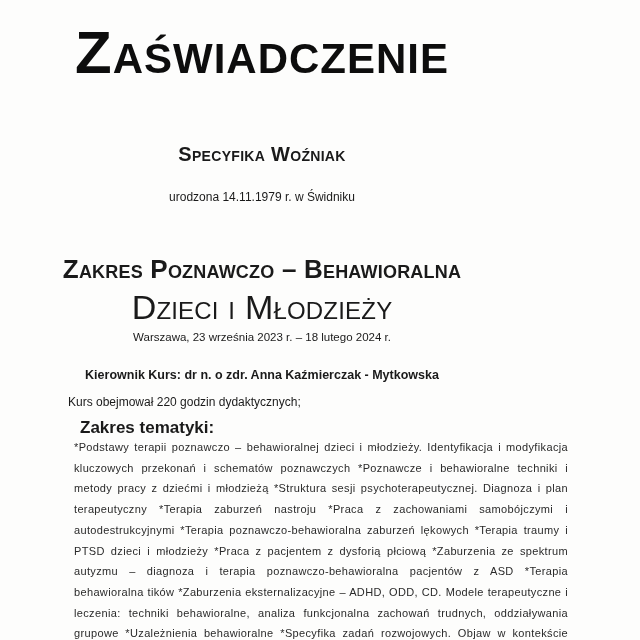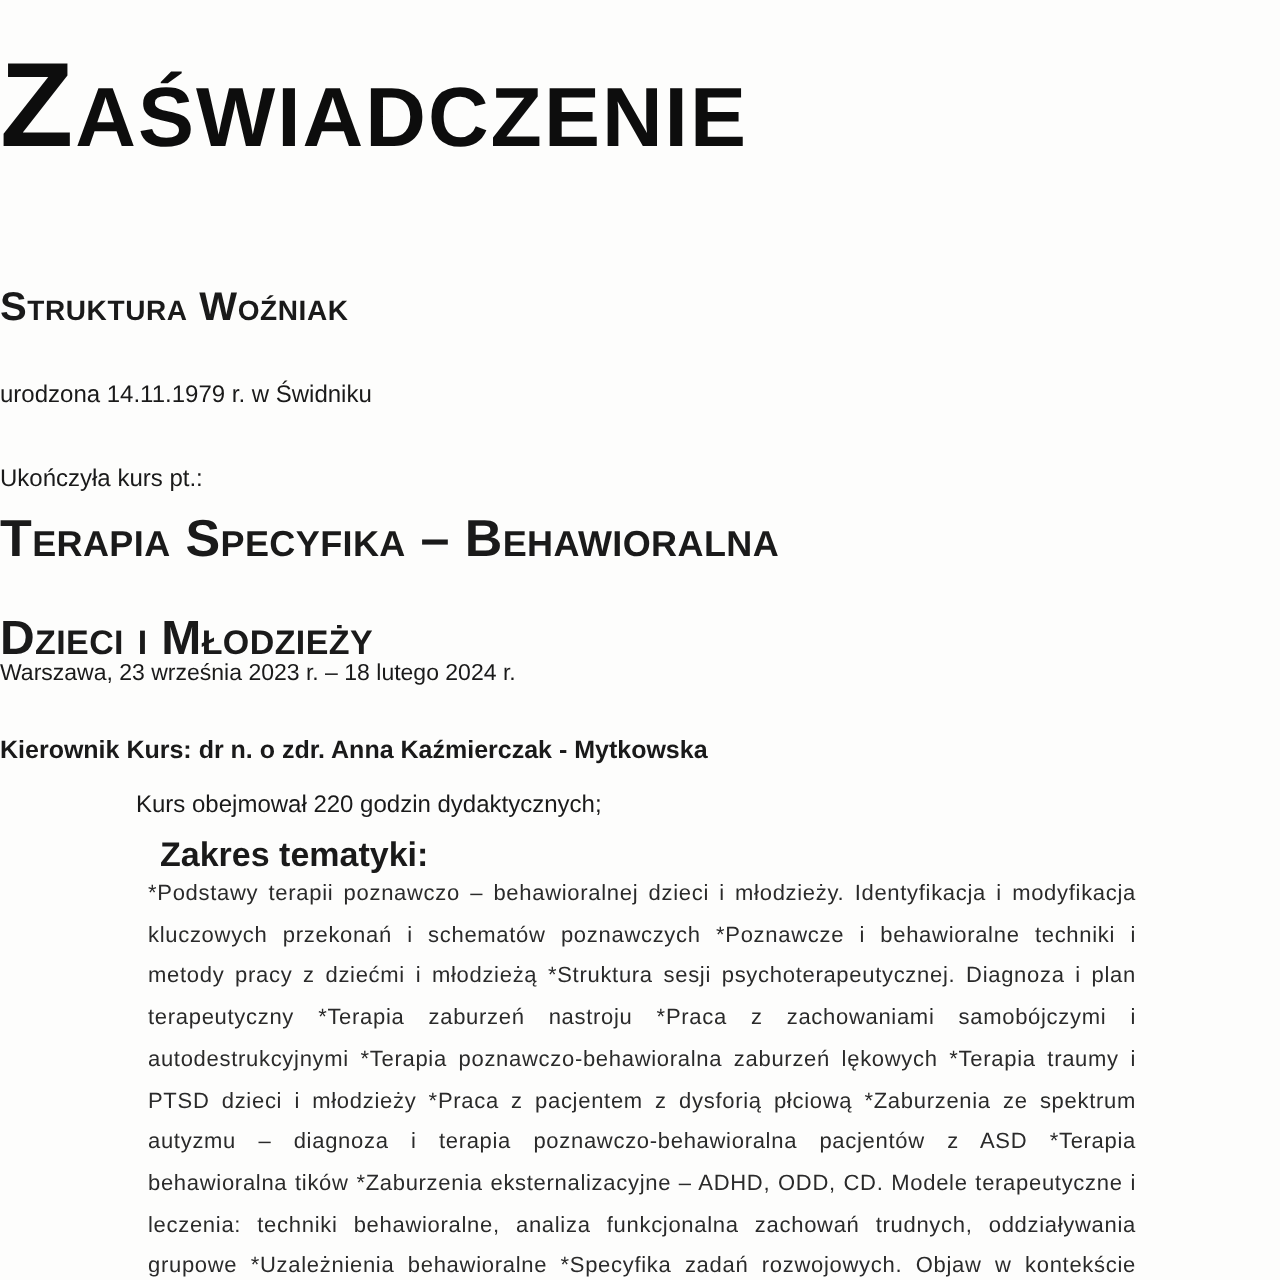--- a/index.html
+++ b/index.html
@@ -12,52 +12,51 @@
   }
   .watermark {
     position: absolute; left: 0; width: 640px; text-align: center;
     font-family: "Liberation Serif", "DejaVu Serif", serif;
     color: #eaf6f6; letter-spacing: 18px; pointer-events: none;
     white-space: nowrap;
   }
   .wm1 { top: 118px; font-size: 92px; }
   .wm2 { top: 368px; font-size: 92px; }
   .page { position: absolute; left: 0; top: 0; width: 640px; height: 640px; }
-  .center { position: absolute; left: 0; width: 524px; white-space: nowrap; }
+  .center { position: absolute; left: 0; width: 524px; text-align: center; white-space: nowrap; }
   .title {
     top: 18px; font-size: 60px; font-weight: bold; color: #0d0d0d;
     letter-spacing: 1px; font-variant: small-caps; line-height: 70px;
   }
   .pani { top: 116px; font-size: 12px; }
   .name { top: 143px; font-size: 20px; font-weight: bold; font-variant: small-caps; letter-spacing: 0.3px; }
   .born { top: 190px; font-size: 12px; }
   .completed { top: 232px; font-size: 12px; }
   .course1 { top: 254px; font-size: 26px; font-weight: bold; font-variant: small-caps; letter-spacing: 0.2px; }
-  .course2 { top: 306px; font-size: 24px; font-weight: bold; font-variant: small-caps; letter-spacing: 0.2px; }
+  .course2 { top: 288px; font-size: 34px; font-weight: normal; font-variant: small-caps; letter-spacing: 0.2px; }
   .dates { top: 331px; font-size: 11.5px; }
   .director { top: 368px; font-size: 12.5px; font-weight: bold; }
   .hours { position: absolute; left: 68px; top: 395px; font-size: 12px; }
   .scope-label { position: absolute; left: 80px; top: 418px; font-size: 17px; font-weight: bold; }
   .scope {
     position: absolute; left: 74px; top: 437px; width: 494px;
     font-size: 11px; line-height: 20.7px; text-align: justify;
     letter-spacing: 0.35px; color: #2a2a2a;
   }
 </style>
 </head>
 <body>
 
 <div class="watermark wm1"> </div>
 <div class="watermark wm2"> </div>
 
 <div class="page">
   <div class="center title">Zaświadczenie</div>
-  <div class="center name">Struktura Woźniak</div>
+  <div class="center name">Specyfika Woźniak</div>
   <div class="center born">urodzona 14.11.1979 r. w Świdniku</div>
-  <div class="center completed">Ukończyła kurs pt.:</div>
-  <div class="center course1">Terapia Specyfika – Behawioralna</div>
+  <div class="center course1">Zakres Poznawczo – Behawioralna</div>
   <div class="center course2">Dzieci i Młodzieży</div>
   <div class="center dates">Warszawa, 23 września 2023 r. – 18 lutego 2024 r.</div>
   <div class="center director">Kierownik Kurs: dr n. o zdr. Anna Kaźmierczak - Mytkowska</div>
   <div class="hours">Kurs obejmował 220 godzin dydaktycznych;</div>
   <div class="scope-label">Zakres tematyki:</div>
   <div class="scope">*Podstawy terapii poznawczo – behawioralnej dzieci i młodzieży. Identyfikacja i modyfikacja kluczowych przekonań i schematów poznawczych *Poznawcze i behawioralne techniki i metody pracy z dziećmi i młodzieżą *Struktura sesji psychoterapeutycznej. Diagnoza i plan terapeutyczny *Terapia zaburzeń nastroju *Praca z zachowaniami samobójczymi i autodestrukcyjnymi *Terapia poznawczo-behawioralna zaburzeń lękowych *Terapia traumy i PTSD dzieci i młodzieży *Praca z pacjentem z dysforią płciową *Zaburzenia ze spektrum autyzmu – diagnoza i terapia poznawczo-behawioralna pacjentów z ASD *Terapia behawioralna tików *Zaburzenia eksternalizacyjne – ADHD, ODD, CD. Modele terapeutyczne i leczenia: techniki behawioralne, analiza funkcjonalna zachowań trudnych, oddziaływania grupowe *Uzależnienia behawioralne *Specyfika zadań rozwojowych. Objaw w kontekście relacji rodzinnych i potrzeb pacjenta w wieku rozwojowym. Motywowanie do zmiany *Terapia zaburzeń odżywiania.</div>
 </div>
 
 </body></html>

